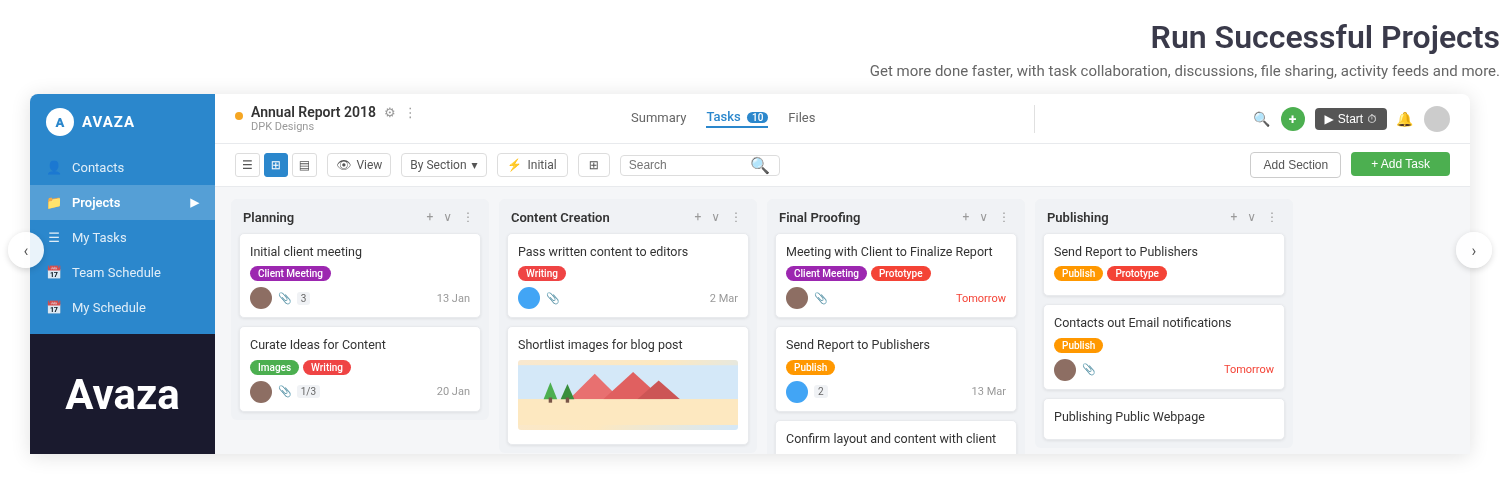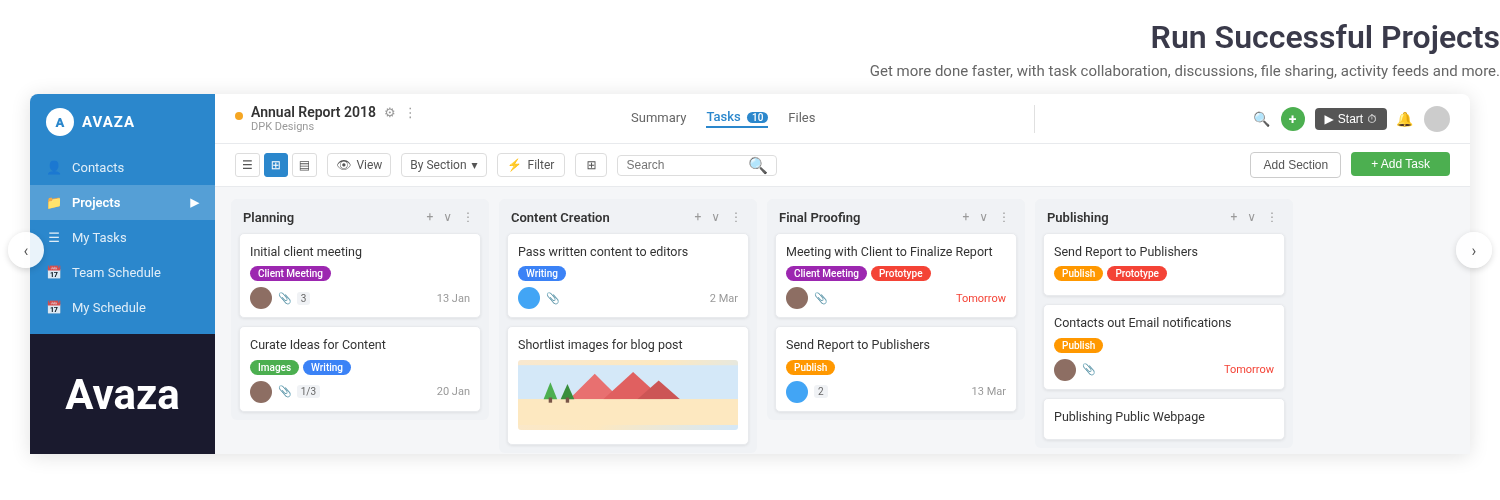--- a/index.html
+++ b/index.html
@@ -397,21 +397,21 @@
       margin-bottom: 6px;
     }
     .tag {
       border-radius: 10px;
       padding: 2px 8px;
       font-size: 10px;
       font-weight: 500;
       color: #fff;
     }
     .tag-client-meeting { background: #9c27b0; }
-    .tag-writing { background: #3b82f6; }
+    .tag-writing { background: #ef4444; }
     .tag-images { background: #4caf50; }
     .tag-publish { background: #ff9800; }
     .tag-prototype { background: #f44336; }
 
     .task-footer {
       display: flex;
       align-items: center;
       gap: 6px;
     }
     .task-avatar {
@@ -583,21 +583,21 @@
         <div class="view-select">
           <span>👁</span>
           <span>View</span>
         </div>
         <div class="view-select">
           <span>By Section</span>
           <span>▾</span>
         </div>
         <div class="filter-btn">
           <span>⚡</span>
-          <span>Filter</span>
+          <span>Initial</span>
         </div>
         <div class="filter-btn">
           <span>⊞</span>
         </div>
         <div class="search-box">
           <input class="search-input" placeholder="Search" type="text" style="">
           <span>🔍</span>
         </div>
       </div>
       <div class="toolbar-right">
@@ -728,20 +728,23 @@
           <div class="task-tags">
             <span class="tag tag-publish">Publish</span>
           </div>
           <div class="task-footer">
             <div class="task-avatar task-avatar-blue"></div>
             <span class="task-count">2</span>
             <span class="task-date">13 Mar</span>
           </div>
         </div>
 
+        <div class="task-card">
+          <div class="task-title">Confirm layout and content with client</div>
+        </div>
       </div>
 
       <div class="kanban-col">
         <div class="col-header">
           <span class="col-title">Publishing</span>
           <div class="col-actions">
             <span class="col-action">+</span>
             <span class="col-action">∨</span>
             <span class="col-action">⋮</span>
           </div>

